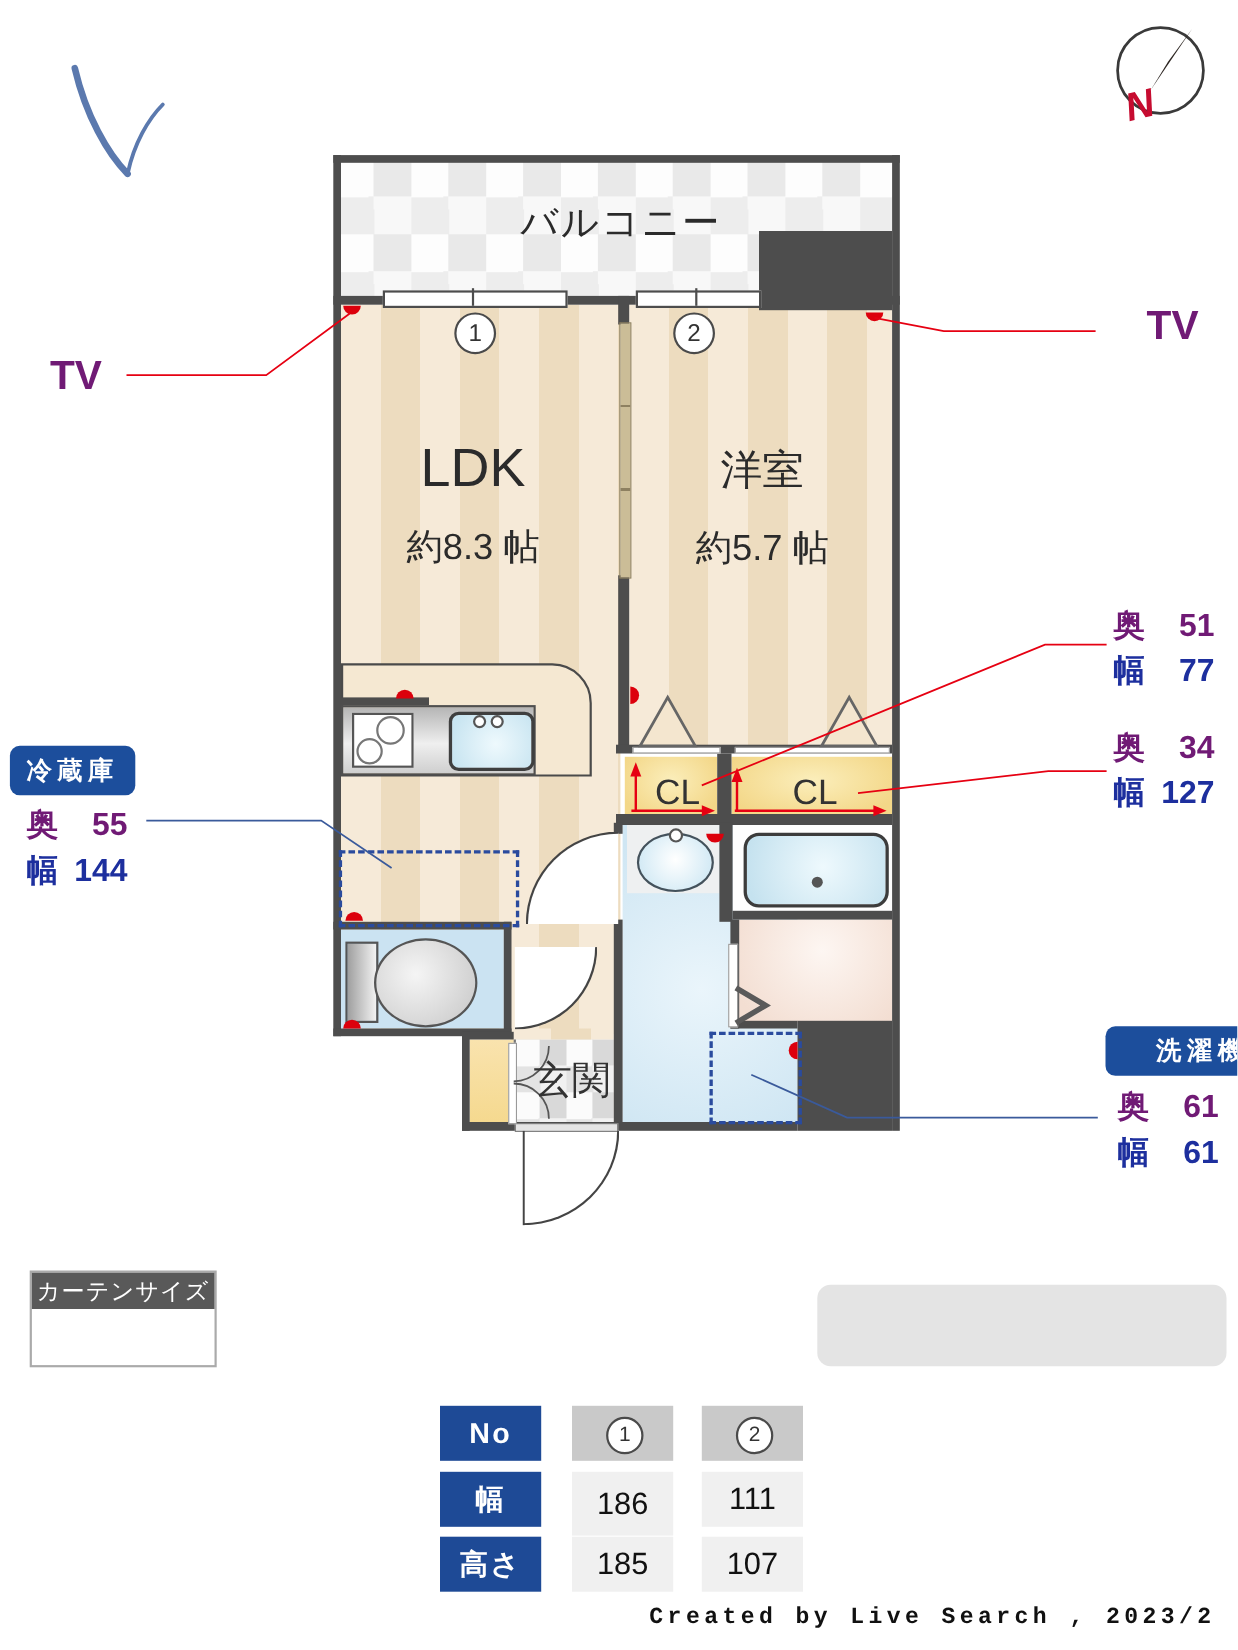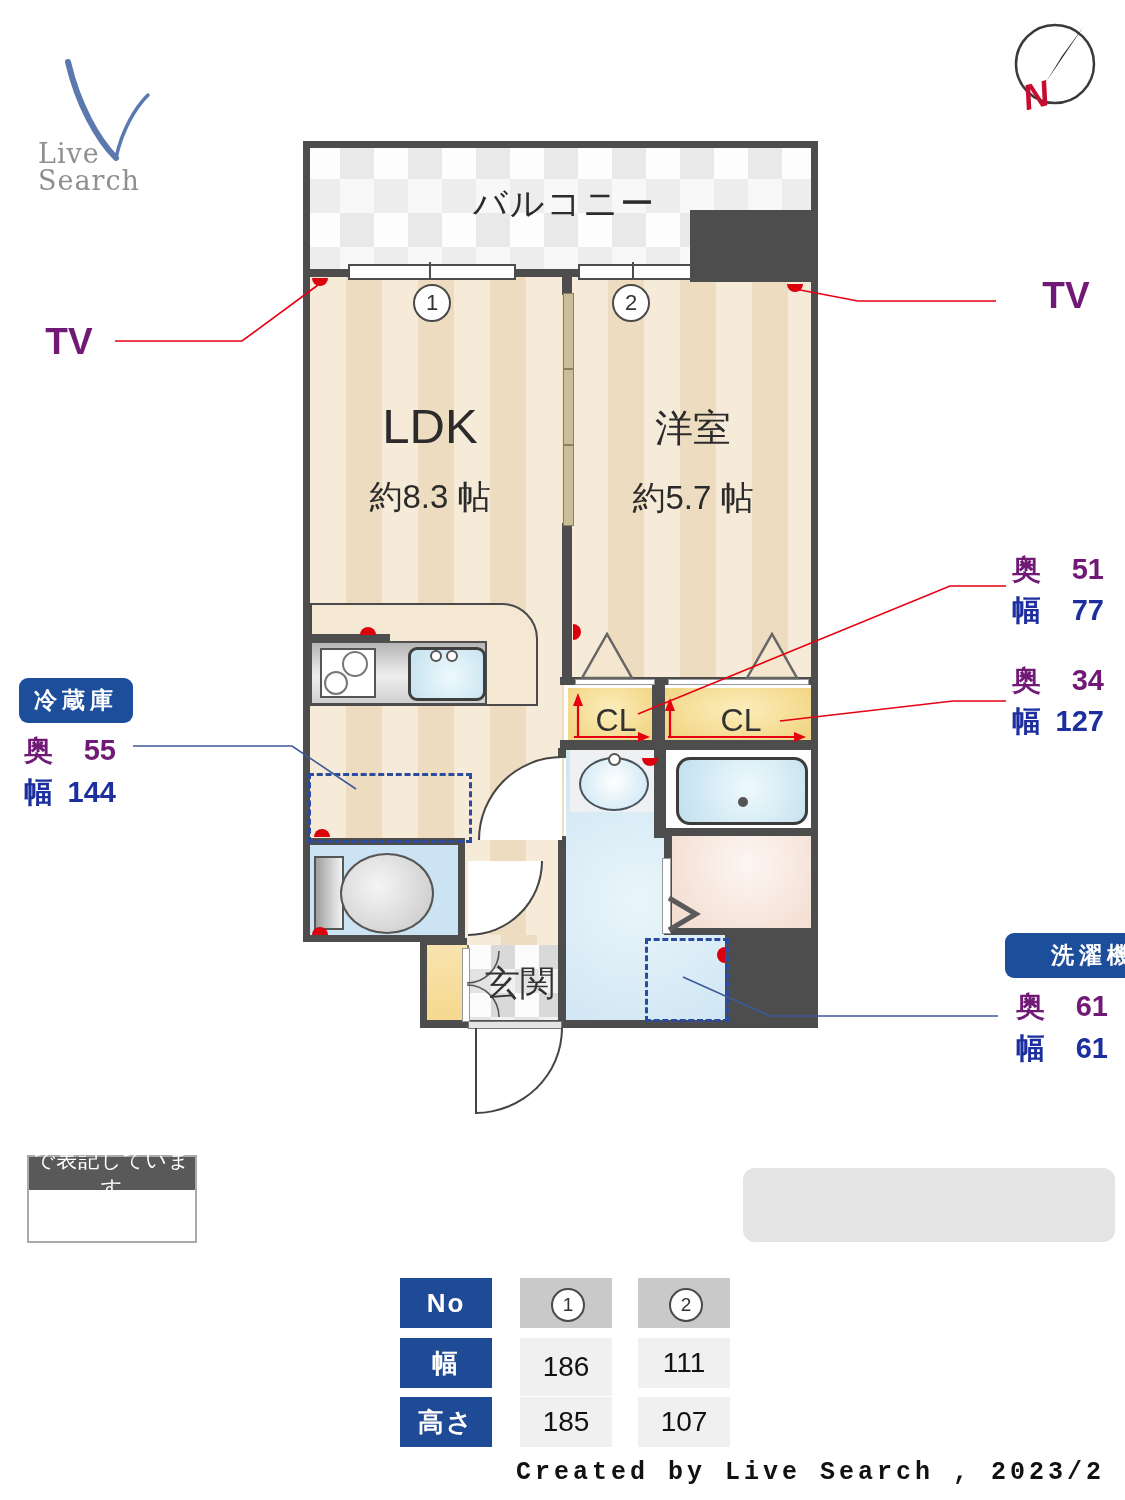--- a/index.html
+++ b/index.html
@@ -38,21 +38,20 @@
 </style>
 </head>
 <body>
 
 <div id="canvas">
 
   <svg id="logo-mark" width="170" height="120" style="left:40px;top:50px;z-index:8;" viewBox="0 0 170 120">
     <path d="M28 12 C38 55 58 90 76 108" fill="none" stroke="#5b79ae" stroke-width="6" stroke-linecap="round"></path>
     <path d="M76 108 C82 80 95 58 108 45" fill="none" stroke="#5b79ae" stroke-width="3.5" stroke-linecap="round"></path>
   </svg>
-  <div class="lbl" style="left:38px;top:140px;width:170px;font-family:'DejaVu Serif','Liberation Serif',serif;font-size:27px;color:#8f8f8f;letter-spacing:1px;">Live Search</div>
 
   <svg id="compass" width="120" height="120" style="left:1005px;top:14px;z-index:8;" viewBox="0 0 120 120">
     <circle cx="50" cy="50" r="39" fill="#fff" stroke="#3a3a3a" stroke-width="2.5"></circle>
     <polygon points="79,12 41,68 57,42" fill="#2b2420"></polygon>
     <text x="18" y="94" font-size="36" font-style="italic" font-weight="bold" fill="#c60c30" transform="rotate(-14 30 82)">N</text>
   </svg>
 
   <div class="floor balc" style="left:306px;top:145px;width:509px;height:126px;"></div>
   <div class="floor stripes" style="left:310px;top:277px;width:254px;height:663px;"></div>
   <div class="floor stripes" style="left:465px;top:935px;width:93px;height:87px;"></div>
@@ -169,21 +168,21 @@
   <div class="lbl ctr" style="left:360px;top:405px;width:140px;height:42px;font-size:49px;">LDK</div>
   <div class="lbl ctr" style="left:355px;top:478px;width:150px;height:36px;font-size:33px;">約8.3 帖</div>
   <div class="lbl ctr" style="left:623px;top:408px;width:140px;height:40px;font-size:38px;">洋室</div>
   <div class="lbl ctr" style="left:620px;top:479px;width:146px;height:36px;font-size:33px;">約5.7 帖</div>
   <div class="lbl ctr" style="left:588px;top:704px;width:56px;height:32px;font-size:32px;color:#333;">CL</div>
   <div class="lbl ctr" style="left:713px;top:704px;width:56px;height:32px;font-size:32px;color:#333;">CL</div>
   <div class="lbl ctr" style="left:480px;top:963px;width:80px;height:38px;font-size:35px;color:#333;">玄関</div>
   <div class="lbl ctr red" style="left:42px;top:322px;width:54px;height:38px;font-size:37px;font-weight:600;">TV</div>
   <div class="lbl ctr red" style="left:1039px;top:276px;width:54px;height:38px;font-size:37px;font-weight:600;">TV</div>
 
-  <div class="badge ctr" style="left:9px;top:678px;width:114px;height:45px;margin-left:10px;">冷蔵庫</div>
+  <div class="badge ctr" style="left:9px;top:678px;width:114px;height:45px;">冷蔵庫</div>
   <div class="mrow" style="left:24px;top:736px;">
     <span class="red">奥</span>
     <span class="red">55</span>
   </div>
   <div class="mrow" style="left:24px;top:778px;">
     <span class="blue">幅</span>
     <span class="blue">144</span>
   </div>
 
   <div class="mrow" style="left:1012px;top:555px;">
@@ -208,36 +207,36 @@
   <div class="mrow" style="left:1016px;top:992px;">
     <span class="red">奥</span>
     <span class="red">61</span>
   </div>
   <div class="mrow" style="left:1016px;top:1034px;">
     <span class="blue">幅</span>
     <span class="blue">61</span>
   </div>
 
   <div class="abs" style="left:27px;top:1155px;width:166px;height:84px;border:2px solid #aaa;z-index:8;background:#fff;">
-    <div class="ctr" style="width:100%;height:33px;background:#595959;color:#fff;font-size:21px;letter-spacing:1px;">で表記しています</div>
+    <div class="ctr" style="width:100%;height:33px;background:#595959;color:#fff;font-size:21px;letter-spacing:1px;">カーテンサイズ</div>
   </div>
 
   <div class="abs" style="left:743px;top:1168px;width:372px;height:74px;background:#e4e4e4;border-radius:12px;z-index:8;font-size:20px;font-weight:600;letter-spacing:4px;color:#1a1a1a;padding:12px 0 0 24px;box-sizing:border-box;line-height:30px;">
   </div>
 
 
   <div class="cell hd ctr" style="left:400px;top:1278px;width:92px;height:50px;">No</div>
   <div class="cell colhd ctr" style="left:520px;top:1278px;width:92px;height:50px;"></div>
   <div class="cell colhd ctr" style="left:638px;top:1278px;width:92px;height:50px;"></div>
   <div class="circle-no ctr" style="left:551px;top:1288px;width:30px;height:30px;font-size:19px;">1</div>
   <div class="circle-no ctr" style="left:669px;top:1288px;width:30px;height:30px;font-size:19px;">2</div>
 
   <div class="cell hd ctr" style="left:400px;top:1338px;width:92px;height:50px;">幅</div>
   <div class="cell val ctr" style="left:520px;top:1338px;width:92px;height:58px;">186</div>
   <div class="cell val ctr" style="left:638px;top:1338px;width:92px;height:50px;">111</div>
 
   <div class="cell hd ctr" style="left:400px;top:1397px;width:92px;height:50px;">高さ</div>
   <div class="cell val ctr" style="left:520px;top:1397px;width:92px;height:50px;">185</div>
   <div class="cell val ctr" style="left:638px;top:1397px;width:92px;height:50px;">107</div>
 
-  <div class="lbl" style="right:20px;left:auto;position:absolute;top:1460px;font-family:'Liberation Mono','DejaVu Sans Mono',monospace;font-weight:bold;font-size:25px;letter-spacing:4px;color:#111;z-index:8;">Created by Live Search , 2023/2</div>
+  <div class="lbl" style="right:20px;left:auto;position:absolute;top:1460px;font-family:'Liberation Mono','DejaVu Sans Mono',monospace;font-weight:bold;font-size:21px;letter-spacing:4px;color:#111;z-index:8;">Created by Live Search , 2023/2</div>
 
 </div>
 
 </body></html>

